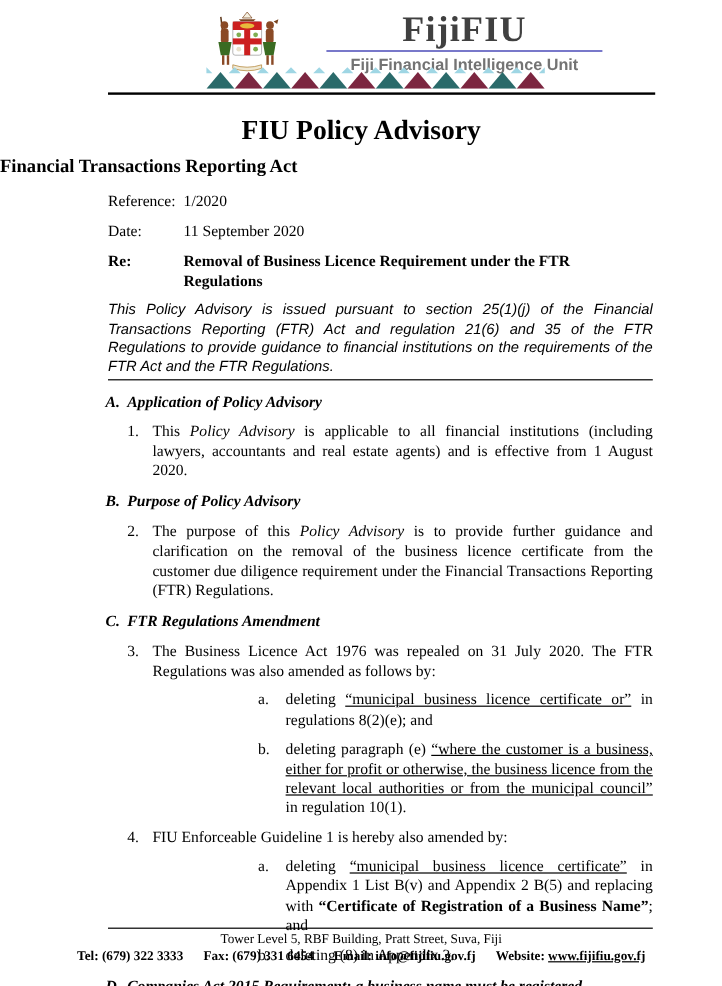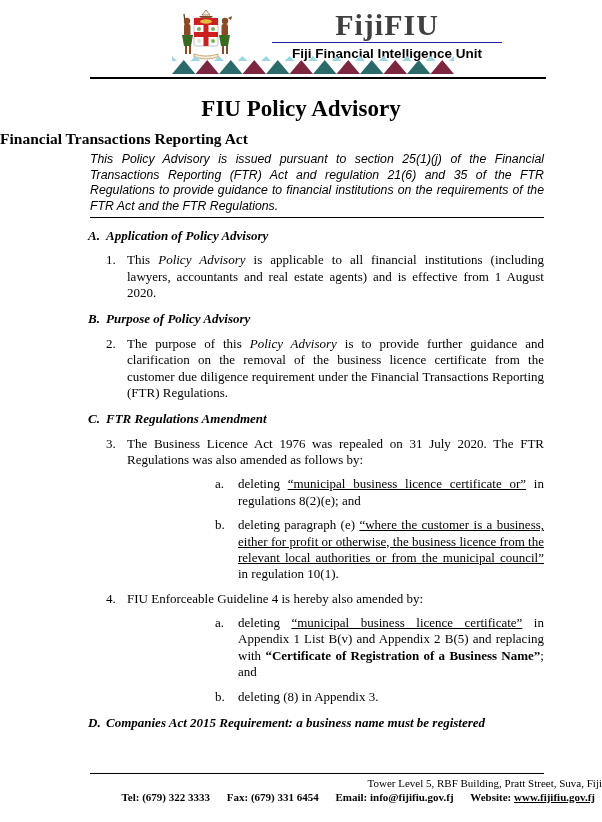--- a/index.html
+++ b/index.html
@@ -56,21 +56,21 @@
   .item .itext { flex:1; text-align:justify; }
   .subitem { display:flex; margin-bottom:8px; }
   .subitem .num { width:23px; flex:none; margin-left:127px; }
   .subitem .itext { flex:1; text-align:justify; }
   .it { font-style:italic; }
   .bu { font-weight:normal; text-decoration:underline; }
   .b { font-weight:bold; }
   
   .footer { position:absolute; left:0; right:0; bottom:18px; }
   .footer-rule { margin:0 58px 3px 90px; height:1px; background:#000; }
-  .footer-line { text-align:right; font-size:11px; line-height:1.22; }
+  .footer-line { text-align:center; font-size:11px; line-height:1.22; }
   .footer-line .seg { margin:0 7px;font-weight:bold; }
   .footer-link { text-decoration:underline; color:#000; }
 </style>
 </head>
 <body>
 
 <div class="page">
 
   <header class="letterhead">
     <div class="header-row">
@@ -101,21 +101,21 @@
         <path d="M49 27 L60 27 L58 38 L51 38 Z" fill="#3a6b22"></path>
         <rect x="52" y="38" width="2" height="8" fill="#8a4a26"></rect>
         <rect x="56" y="38" width="2" height="8" fill="#8a4a26"></rect>
         <path d="M58 10 L62 8 L61 12 Z" fill="#7a4520"></path>
 
         <path d="M24 46 Q36 50 48 46 L48 49 Q36 53 24 49 Z" fill="#f0ead6" stroke="#b08030" stroke-width="0.6"></path>
       </svg>
       <div class="brand">
         <div class="brand-name" id="brand-name" style="color: #404040;">FijiFIU</div>
         <div class="brand-rule" id="brand-rule" style="background: rgb(33, 33, 168);"></div>
-        <div class="brand-sub" id="brand-sub" style="color: #000000;">Fiji Financial Intelligence Unit</div>
+        <div class="brand-sub" id="brand-sub" style="color: #737373;">Fiji Financial Intelligence Unit</div>
       </div>
     </div>
     <div class="zigzag-wrap">
       <svg id="zigzag-svg" width="282" height="19" viewBox="0 0 282 19">
           <path d="M-5,6 L0,1 L5,6 Z" fill="#9fd6e4"></path>
           <path d="M18.5,6 L23.5,1 L28.5,6 Z" fill="#9fd6e4"></path>
           <path d="M42,6 L47,1 L52,6 Z" fill="#9fd6e4"></path>
           <path d="M65.5,6 L70.5,1 L75.5,6 Z" fill="#9fd6e4"></path>
           <path d="M89,6 L94,1 L99,6 Z" fill="#9fd6e4"></path>
           <path d="M112.5,6 L117.5,1 L122.5,6 Z" fill="#9fd6e4"></path>
@@ -139,20 +139,34 @@
           <path d="M235,19 L246.75,5 L258.5,19 Z" fill="#2a6a6a"></path>
           <path d="M258.5,19 L270.25,5 L282,19 Z" fill="#7c2640"></path>
         </svg>
     </div>
     <div class="top-rule"></div>
   </header>
 
   <h1 class="doc-title">FIU Policy Advisory</h1>
   <h2 class="doc-subtitle">Financial Transactions Reporting Act</h2>
 
+  <div class="meta">
+    <div class="meta-row">
+      <span class="meta-label">Reference:</span>
+      <span class="meta-value">1/2020</span>
+    </div>
+    <div class="meta-row">
+      <span class="meta-label">Date:</span>
+      <span class="meta-value">11 September 2020</span>
+    </div>
+    <div class="meta-row">
+      <span class="meta-label bold">Re:</span>
+      <span class="meta-value bold">Removal of Business Licence Requirement under the FTR Regulations</span>
+    </div>
+  </div>
 
   <p class="intro">This Policy Advisory is issued pursuant to section 25(1)(j) of the Financial Transactions Reporting (FTR) Act and regulation 21(6) and 35 of the FTR Regulations to provide guidance to financial institutions on the requirements of the FTR Act and the FTR Regulations.</p>
   <div class="intro-rule"></div>
 
   <div class="body">
 
     <div class="sec-head">
       <span class="sec-letter">A.</span>
       <span>Application of Policy Advisory</span>
     </div>
@@ -181,21 +195,21 @@
     <div class="subitem">
       <span class="num">a.</span>
       <p class="itext"><span>deleting </span><span class="bu">“municipal business licence certificate or”</span><span> in regulations 8(2)(e); and</span></p>
     </div>
     <div class="subitem">
       <span class="num">b.</span>
       <p class="itext"><span>deleting paragraph (e) </span><span class="bu">“where the customer is a business, either for profit or otherwise, the business licence from the relevant local authorities or from the municipal council”</span><span> in regulation 10(1).</span></p>
     </div>
     <div class="item">
       <span class="num">4.</span>
-      <p class="itext"><span>FIU Enforceable Guideline 4 is hereby also amended by:</span></p>
+      <p class="itext"><span>FIU Enforceable Guideline 1 is hereby also amended by:</span></p>
     </div>
     <div class="subitem">
       <span class="num">a.</span>
       <p class="itext"><span>deleting </span><span class="bu">“municipal business licence certificate”</span><span> in Appendix 1 List B(v) and Appendix 2 B(5) and replacing with </span><span class="b">“Certificate of Registration of a Business Name”</span><span>; and</span></p>
     </div>
     <div class="subitem">
       <span class="num">b.</span>
       <p class="itext"><span>deleting (8) in Appendix 3.</span></p>
     </div>
 

